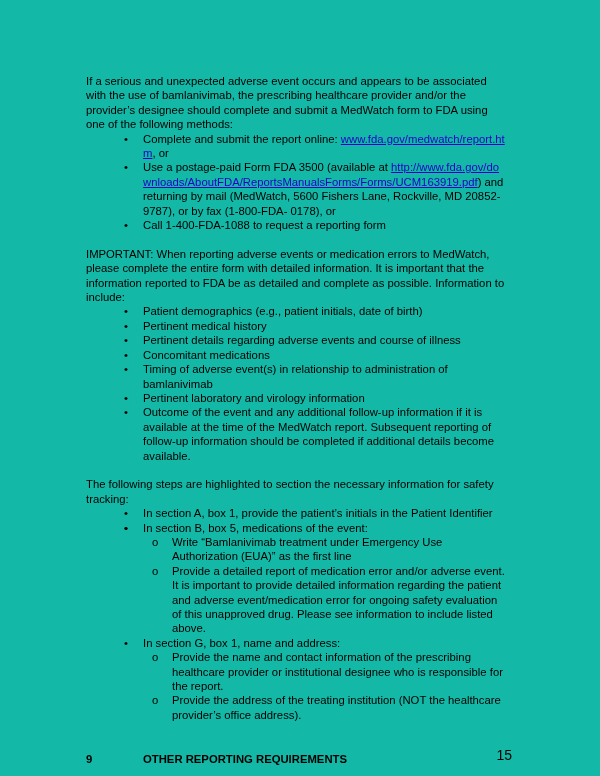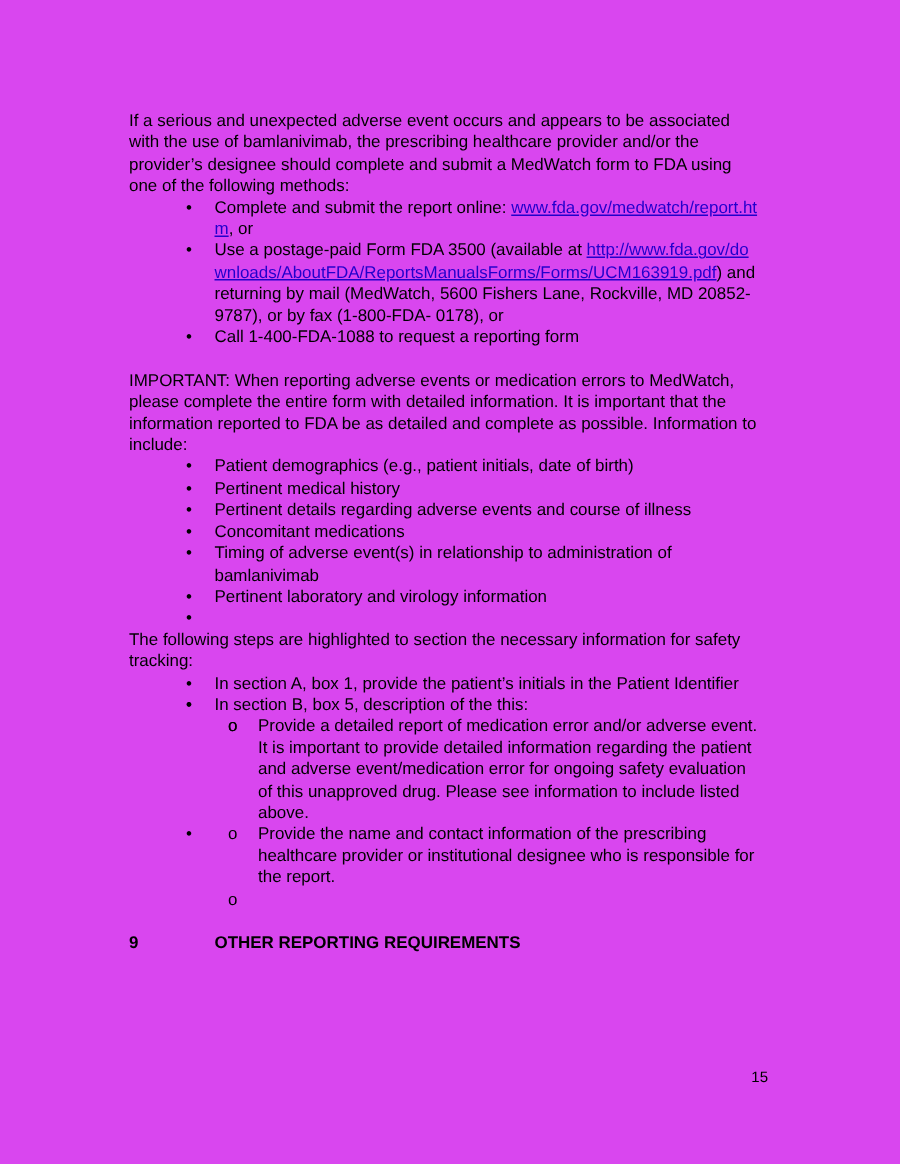--- a/index.html
+++ b/index.html
@@ -14,21 +14,21 @@
     position: relative;
     font-family: "Liberation Sans", sans-serif;
     color: #000000;
     overflow: hidden;
   }
   .page {
     position: absolute;
     left: 0; top: 0;
     width: 600px;
     height: 776px;
-    background: #d946ef;
+    background: #14b8a6;
   }
   .content {
     position: absolute;
     left: 86px;
     top: 74px;
     width: 421px;
   }
   p.para {
     margin: 0 0 0 0;
     font-size: 11.3px;
@@ -95,22 +95,22 @@
   }
   .section-heading .title {
     display: inline-block;
     margin-left: 57px;
   }
   .vgap-sm { height: 14.4px; }
   .vgap-md { height: 15px; }
   .page-number {
     position: absolute;
     right: 88px;
-    top: 712px;
-    font-size: 10px;
+    top: 748px;
+    font-size: 14px;
     line-height: 14.4px;
     color: #000000;
   }
 </style>
 </head>
 <body>
 
 <div class="page">
   <div class="content">
 
@@ -145,54 +145,54 @@
       <li>
         <span class="bullet-mark">•</span><span>Concomitant medications</span>
       </li>
       <li>
         <span class="bullet-mark">•</span><span>Timing of adverse event(s) in relationship to administration of bamlanivimab</span>
       </li>
       <li>
         <span class="bullet-mark">•</span><span>Pertinent laboratory and virology information</span>
       </li>
       <li>
+        <span class="bullet-mark">•</span><span>Outcome of the event and any additional follow-up information if it is available at the time of the MedWatch report. Subsequent reporting of follow-up information should be completed if additional details become available.</span>
+      </li>
+    </ul>
+
+    <div class="vgap-sm"></div>
+
+    <p class="para">The following steps are highlighted to section the necessary information for safety tracking:</p>
+
+    <ul class="bullets">
+      <li>
+        <span class="bullet-mark">•</span><span>In section A, box 1, provide the patient’s initials in the Patient Identifier</span>
+      </li>
+      <li>
         <span class="bullet-mark">•</span>
       </li>
-    </ul>
-
-    <div class="vgap-sm"></div>
-
-    <p class="para">The following steps are highlighted to section the necessary information for safety tracking:</p>
-
-    <ul class="bullets">
-      <li>
-        <span class="bullet-mark">•</span><span>In section A, box 1, provide the patient’s initials in the Patient Identifier</span>
-      </li>
-      <li>
-        <span class="bullet-mark">•</span>
-      </li>
-      <li>
-        <span class="bullet-mark">•</span><span>In section B, box 5, description of the this:</span>
+      <li>
+        <span class="bullet-mark">•</span><span>In section B, box 5, medications of the event:</span>
         <ul class="subbullets">
           <li>
-            <span class="bullet-mark">o</span>
+            <span class="bullet-mark">o</span><span>Write “Bamlanivimab treatment under Emergency Use Authorization (EUA)” as the first line</span>
           </li>
           <li>
             <span class="bullet-mark">o</span><span>Provide a detailed report of medication error and/or adverse event. It is important to provide detailed information regarding the patient and adverse event/medication error for ongoing safety evaluation of this unapproved drug. Please see information to include listed above.</span>
           </li>
         </ul>
       </li>
       <li>
-        <span class="bullet-mark">•</span>
+        <span class="bullet-mark">•</span><span>In section G, box 1, name and address:</span>
         <ul class="subbullets">
           <li>
             <span class="bullet-mark">o</span><span>Provide the name and contact information of the prescribing healthcare provider or institutional designee who is responsible for the report.</span>
           </li>
           <li>
-            <span class="bullet-mark">o</span>
+            <span class="bullet-mark">o</span><span>Provide the address of the treating institution (NOT the healthcare provider’s office address).</span>
           </li>
         </ul>
       </li>
     </ul>
 
     <div class="vgap-md"></div>
     <div class="vgap-sm"></div>
 
     <div class="section-heading">
       <span class="num">9</span><span class="title">OTHER REPORTING REQUIREMENTS</span>

